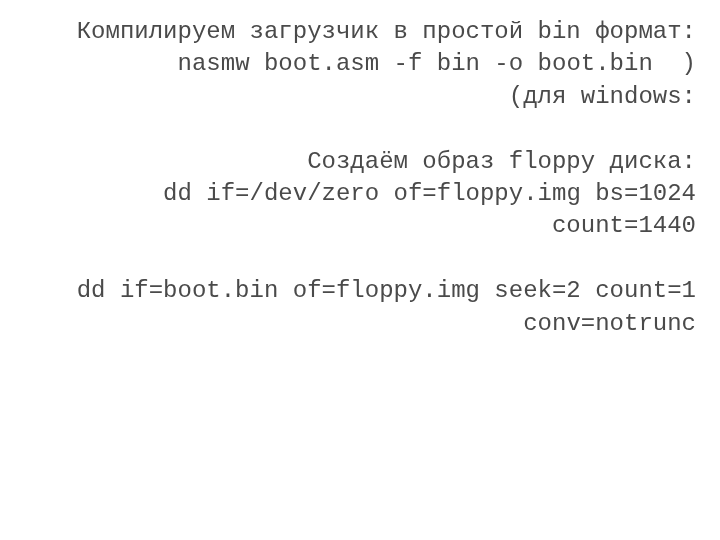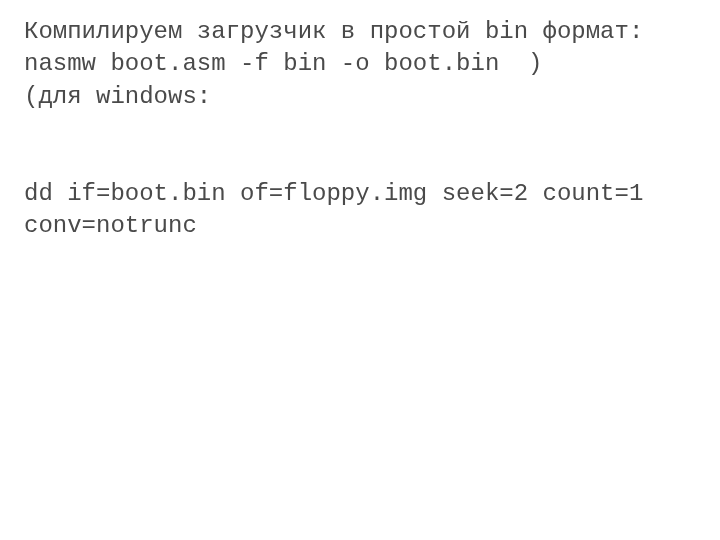--- a/index.html
+++ b/index.html
@@ -7,26 +7,28 @@
       background: #ffffff;
       width: 720px;
       height: 540px;
       padding: 16px 24px;
       font-family: 'Courier New', Courier, monospace;
       font-size: 24px;
       line-height: 1.35;
       color: #4a4a4a;
       overflow: hidden;
     }
-    .doc-line { white-space: pre-wrap; word-wrap: break-word; }
+    .doc-line { white-space: pre-wrap; word-wrap: break-word; text-align: right; }
     .blank { height: 1.35em; }
   </style>
 </head>
 <body>
 
 <div>
   <div class="doc-line">Компилируем загрузчик в простой bin формат:</div>
   <div class="doc-line">nasmw boot.asm -f bin -o boot.bin  )</div>
   <div class="doc-line">(для windows:</div>
   <div class="blank"></div>
+  <div class="doc-line">Создаём образ floppy диска:</div>
+  <div class="doc-line">dd if=/dev/zero of=floppy.img bs=1024 count=1440</div>
   <div class="blank"></div>
   <div class="doc-line">dd if=boot.bin of=floppy.img seek=2 count=1 conv=notrunc</div>
 </div>
 
 </body></html>

